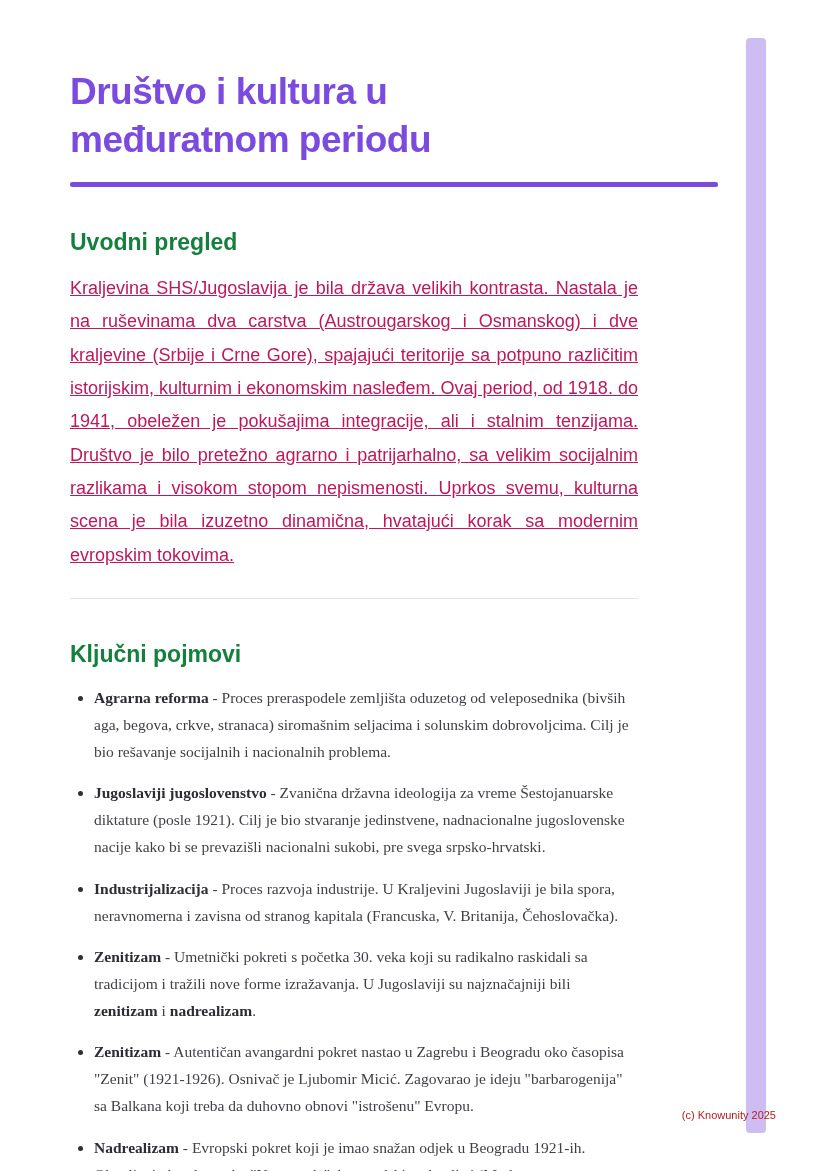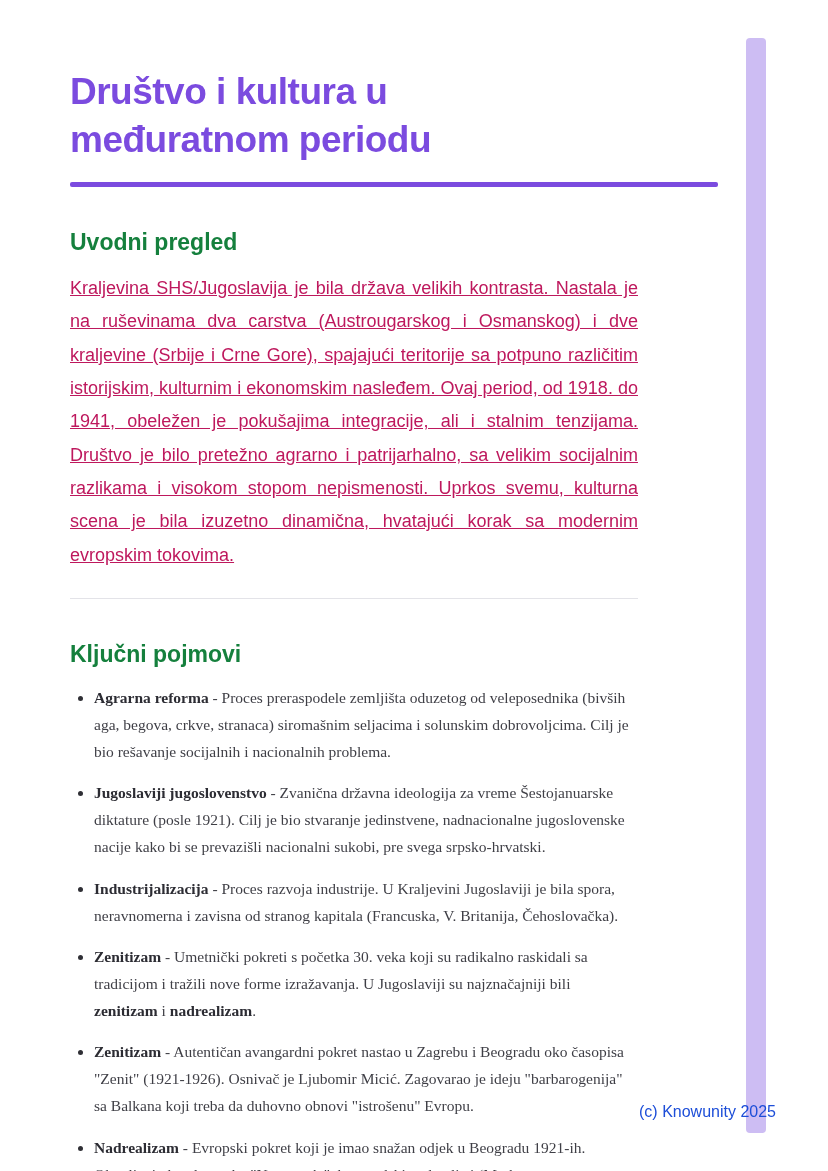--- a/index.html
+++ b/index.html
@@ -91,22 +91,22 @@
     color: #2c2c33;
   }
   .term-inline {
     font-weight: 700;
     color: #2c2c33;
   }
   .footer-credit {
     position: absolute;
     right: 52px;
     bottom: 50px;
-    font-size: 16px;
-    color: #1d4ed8;
+    font-size: 11px;
+    color: #b91c1c;
     z-index: 2;
   }
 </style>
 </head>
 <body>
 
 <div class="page">
 
   <div class="side-bar"></div>
 

